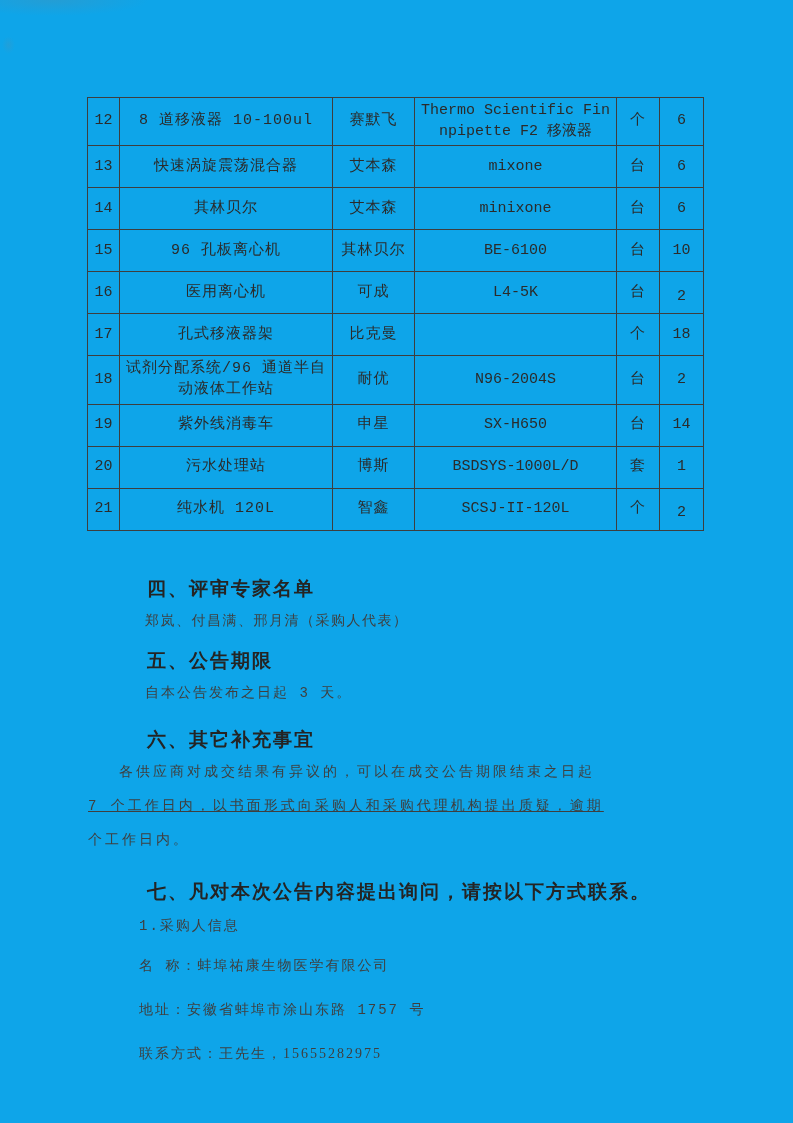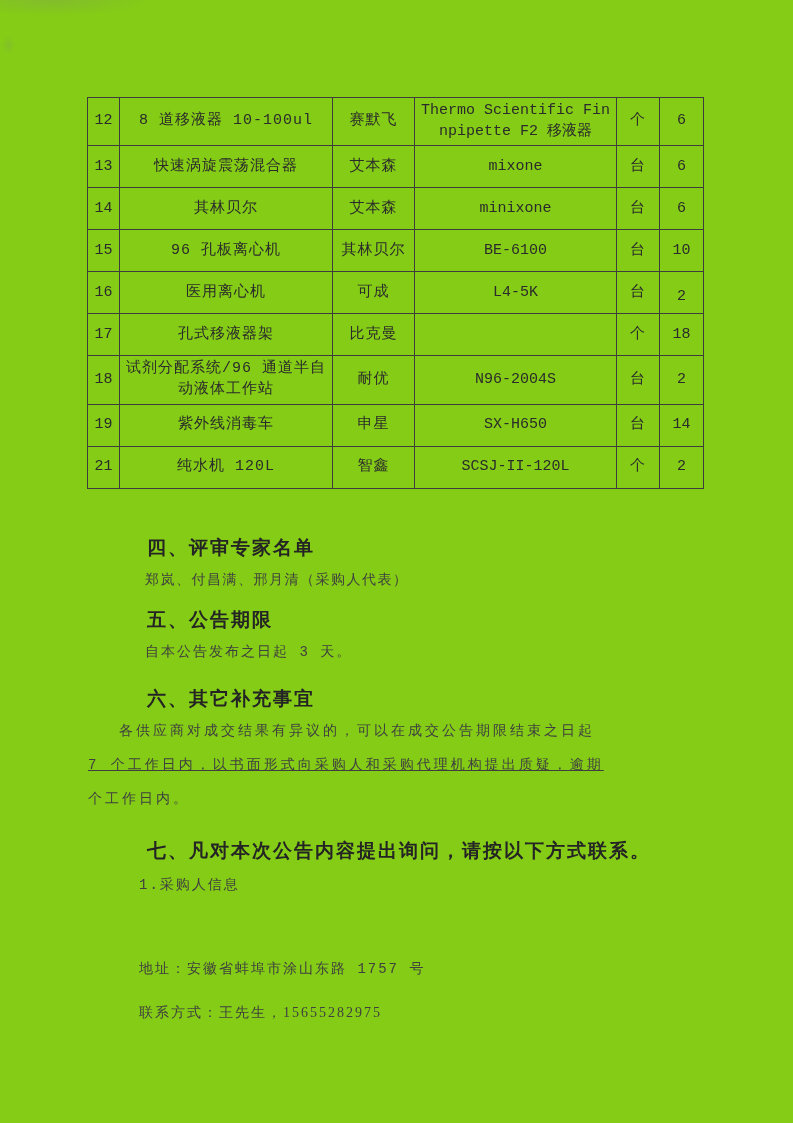--- a/index.html
+++ b/index.html
@@ -5,21 +5,21 @@
   html,body{margin:0;padding:0;}
   body{
     background:#e9e9e9;
     font-family:"Liberation Serif", serif;
   }
   .page{
     position:relative;
     width:793px;
     height:1123px;
     margin:0 auto;
-    background:#84cc16;
+    background:#0ea5e9;
     overflow:hidden;
     color:#2e2e2e;
   }
   
   .smudge-a{
     position:absolute;top:0;left:0;width:150px;height:16px;
     background:radial-gradient(ellipse at 35% 0%, rgba(125,125,130,0.20), rgba(125,125,130,0.0) 70%);
     pointer-events:none;
   }
   .smudge-b{
@@ -65,20 +65,21 @@
   table.equip tr:nth-child(5) td.col-qty span,
   table.equip tr:nth-child(10) td.col-qty span{
     display:inline-block; transform:translateY(4px);
   }
 
   
   .line{
     position:absolute;
     white-space:nowrap;
     color:#3d3d3d;
+    margin-top:41px;
   }
   .heading{
     font-family:"Liberation Sans", sans-serif;
     font-weight:bold;
     font-size:19px;
     letter-spacing:2px;
     color:#242424;
   }
   .bodytxt{
     font-family:"Liberation Mono","DejaVu Serif", serif;
@@ -164,20 +165,28 @@
         </tr>
         <tr>
           <td class="col-no"><span>19</span></td>
           <td class="col-name"><span>紫外线消毒车</span></td>
           <td class="col-brand"><span>申星</span></td>
           <td class="col-model"><span>SX-H650</span></td>
           <td class="col-unit"><span>台</span></td>
           <td class="col-qty"><span>14</span></td>
         </tr>
         <tr>
+          <td class="col-no"><span>20</span></td>
+          <td class="col-name"><span>污水处理站</span></td>
+          <td class="col-brand"><span>博斯</span></td>
+          <td class="col-model"><span>BSDSYS-1000L/D</span></td>
+          <td class="col-unit"><span>套</span></td>
+          <td class="col-qty"><span>1</span></td>
+        </tr>
+        <tr>
           <td class="col-no"><span>21</span></td>
           <td class="col-name"><span>纯水机 120L</span></td>
           <td class="col-brand"><span>智鑫</span></td>
           <td class="col-model"><span>SCSJ-II-120L</span></td>
           <td class="col-unit"><span>个</span></td>
           <td class="col-qty"><span>2</span></td>
         </tr>
       </tbody>
   </table>
 
@@ -187,15 +196,16 @@
   <div class="line heading" style="top:607px;left:147px;text-align:right;">五、公告期限</div>
   <div class="line bodytxt" style="top:643px;left:145px;">自本公告发布之日起 3 天。</div>
 
   <div class="line heading" style="top:686px;left:147px;">六、其它补充事宜</div>
   <div class="line bodytxt ls3" style="top:722px;left:119px;">各供应商对成交结果有异议的，可以在成交公告期限结束之日起</div>
   <div class="line bodytxt ls3" style="top:756px;left:88px;text-decoration:underline;">7 个工作日内，以书面形式向采购人和采购代理机构提出质疑，逾期</div>
   <div class="line bodytxt ls3" style="top:790px;left:88px;">个工作日内。</div>
 
   <div class="line heading" style="top:838px;left:147px;">七、凡对本次公告内容提出询问，请按以下方式联系。</div>
   <div class="line bodytxt" style="top:876px;left:139px;">1.采购人信息</div>
+  <div class="line bodytxt" style="top:916px;left:139px;">名 称：蚌埠祐康生物医学有限公司</div>
   <div class="line bodytxt" style="top:960px;left:139px;">地址：安徽省蚌埠市涂山东路 1757 号</div>
   <div class="line bodytxt" style="top:1004px;left:139px;font-family:Liberation Serif, serif;">联系方式：王先生，15655282975</div>
 </div>
 
 </body></html>

